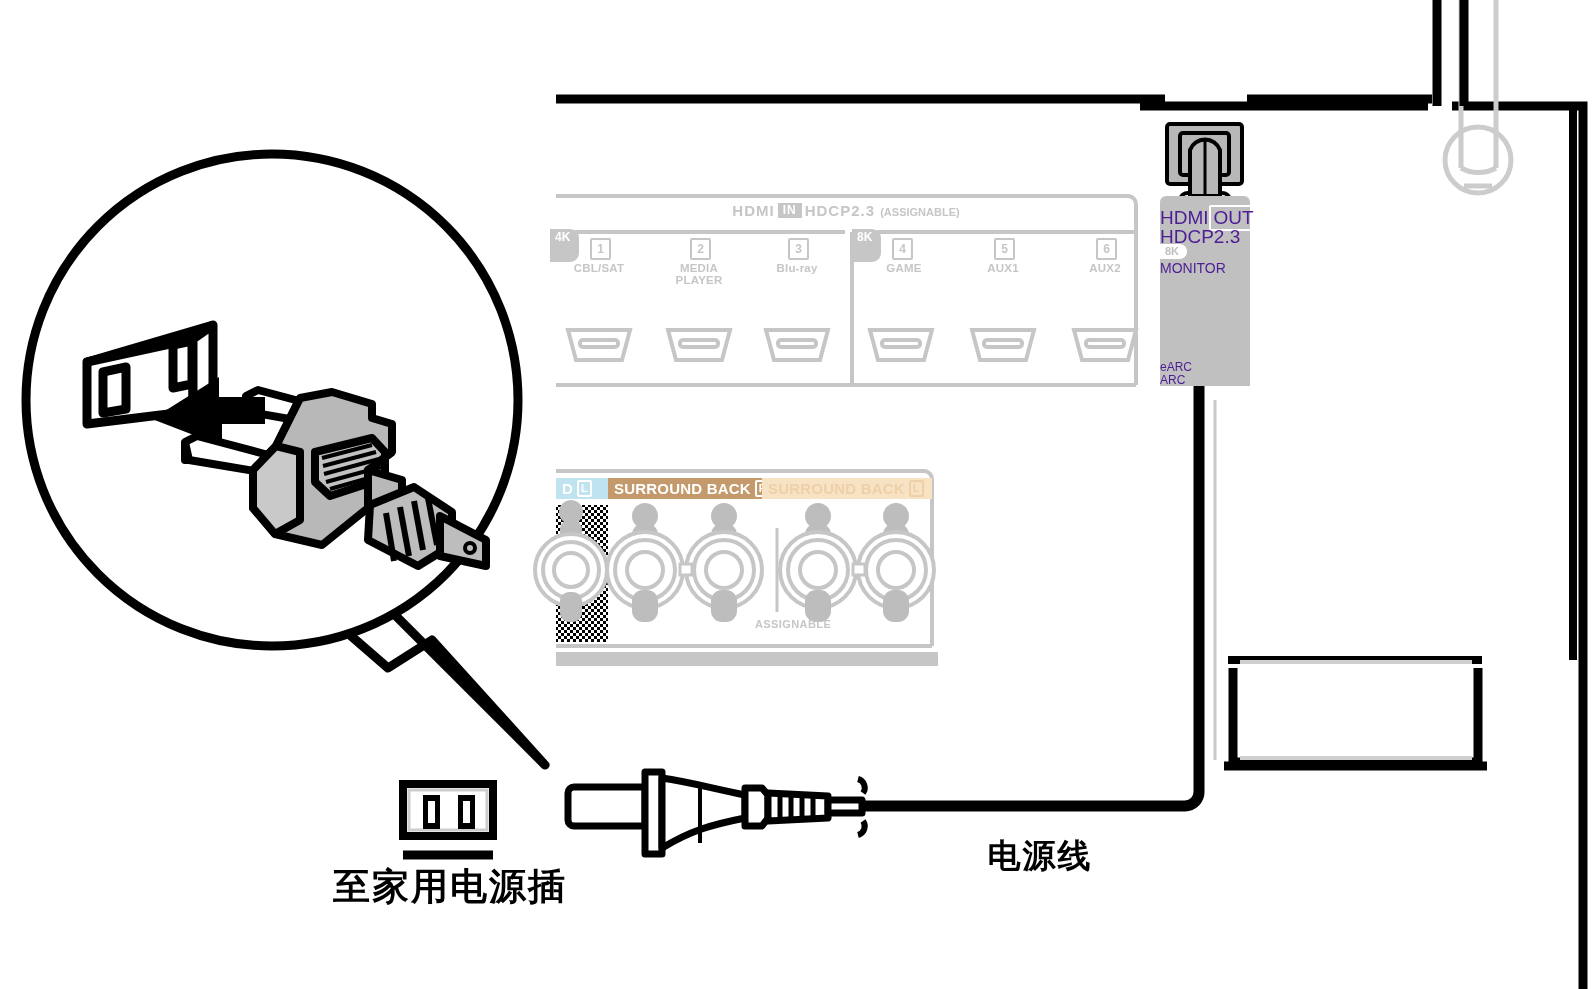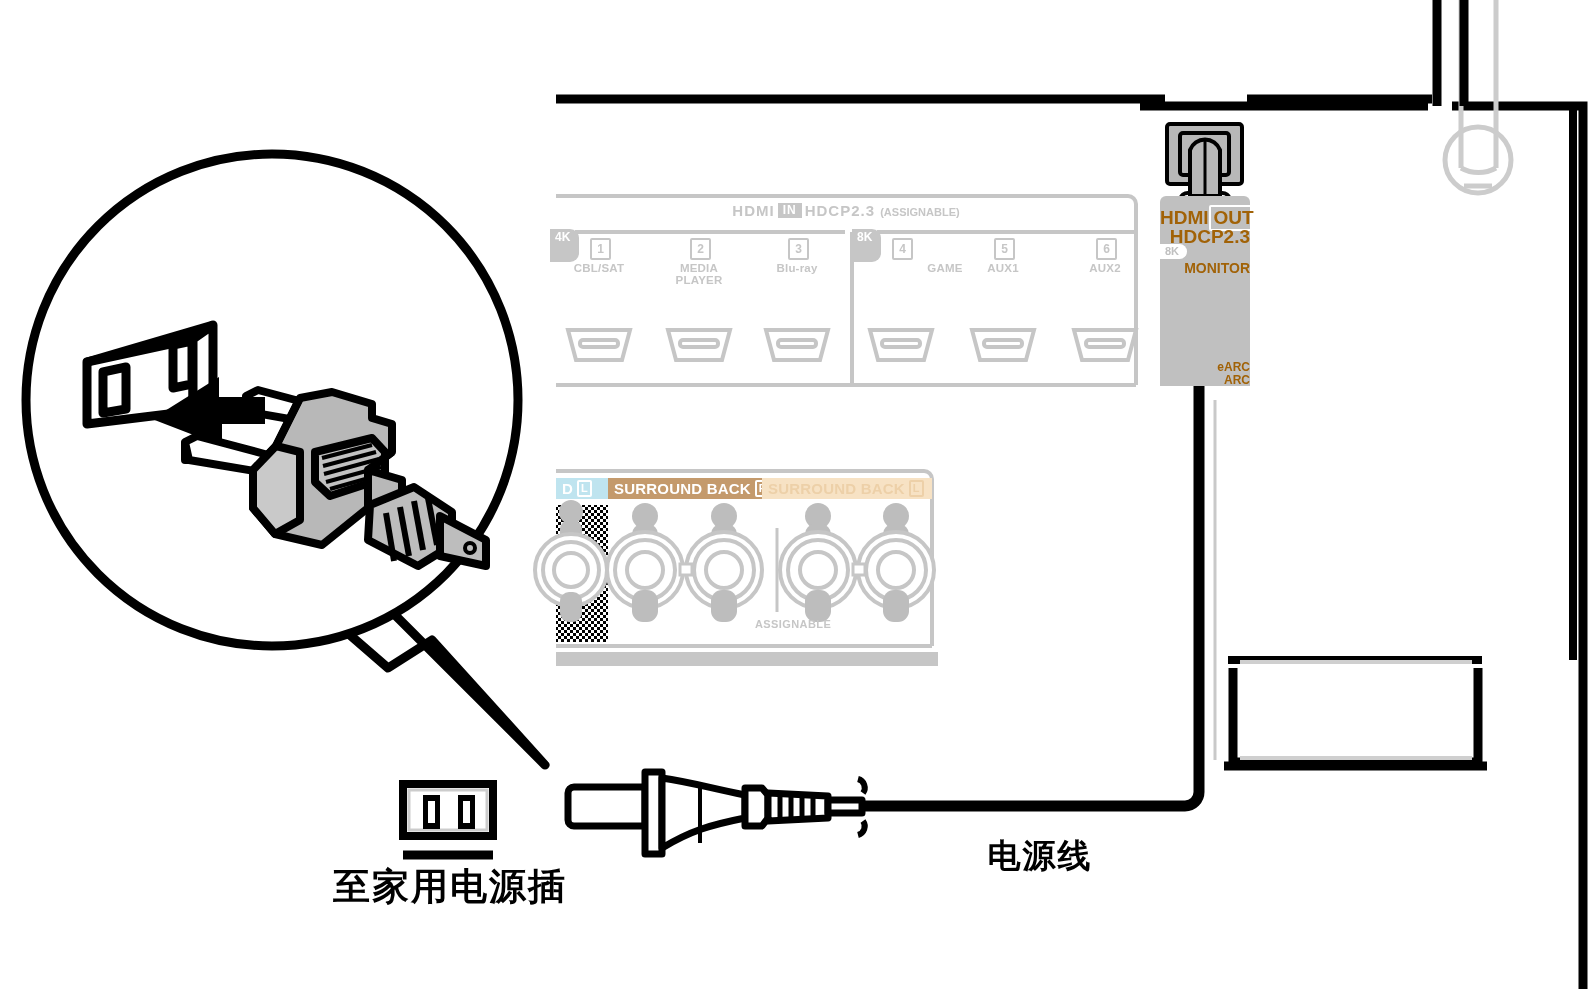--- a/index.html
+++ b/index.html
@@ -53,23 +53,23 @@
     font-family:"Liberation Sans","DejaVu Sans",sans-serif;
     letter-spacing:.2px;
   }
 
   
   .out-block{
     position:absolute;background:#c0c0c0;
     border-top-left-radius:6px;border-top-right-radius:6px;
   }
   .out-txt{
-    position:absolute;color:#a16207;font-weight:bold;
-    font-family:"Liberation Sans","DejaVu Sans",sans-serif;
-    white-space:nowrap;text-align:right;
+    position:absolute;color:#4c1d95;font-weight:normal;
+    font-family:"Liberation Sans","DejaVu Sans",sans-serif;
+    white-space:nowrap;text-align:left;
   }
   .out-boxed{
     display:inline-block;border:2px solid #ffffff;
     padding:0 3px;border-radius:2px;
   }
   .out-8k{
     position:absolute;background:#ffffff;color:#c0c0c0;
     font-size:11px;font-weight:bold;height:15px;line-height:15px;
     padding:0 8px 0 5px;border-top-right-radius:8px;border-bottom-right-radius:8px;
     font-family:"Liberation Sans","DejaVu Sans",sans-serif;
@@ -405,21 +405,21 @@
   <div class="port-num" style="left:690px;top:238px;">2</div>
   <div class="port-num" style="left:788px;top:238px;">3</div>
   <div class="port-num" style="left:892px;top:238px;">4</div>
   <div class="port-num" style="left:994px;top:238px;">5</div>
   <div class="port-num" style="left:1096px;top:238px;">6</div>
 
   <div class="port-label" style="left:539px;top:262px;width:120px;">CBL/SAT</div>
   <div class="port-label" style="left:639px;top:262px;width:120px;white-space:pre-line;">MEDIA
 PLAYER</div>
   <div class="port-label" style="left:737px;top:262px;width:120px;">Blu-ray</div>
-  <div class="port-label" style="left:885px;top:262px;width:120px;">GAME</div>
+  <div class="port-label" style="left:844px;top:262px;width:120px;">GAME</div>
   <div class="port-label" style="left:943px;top:262px;width:120px;">AUX1</div>
   <div class="port-label" style="left:1045px;top:262px;width:120px;">AUX2</div>
 
   <div class="out-block" style="left:1160px;top:196px;width:90px;height:190px;"></div>
 
   <div class="out-txt" style="left:1160px;top:205px;width:90px;font-size:19px;letter-spacing:0;">
     <span>HDMI</span><span class="out-boxed">OUT</span>
   </div>
   <div class="out-txt" style="left:1160px;top:226px;width:90px;font-size:19px;">HDCP2.3</div>
   <div class="out-8k" style="position:absolute;left:1160px;top:244px;">8K</div>

